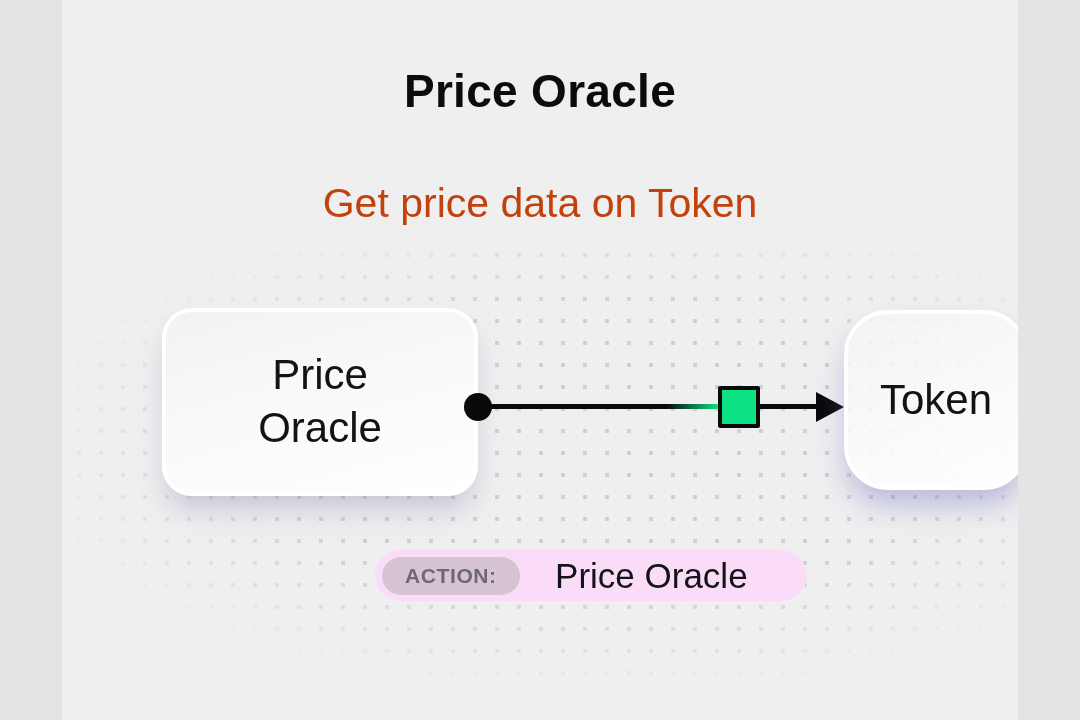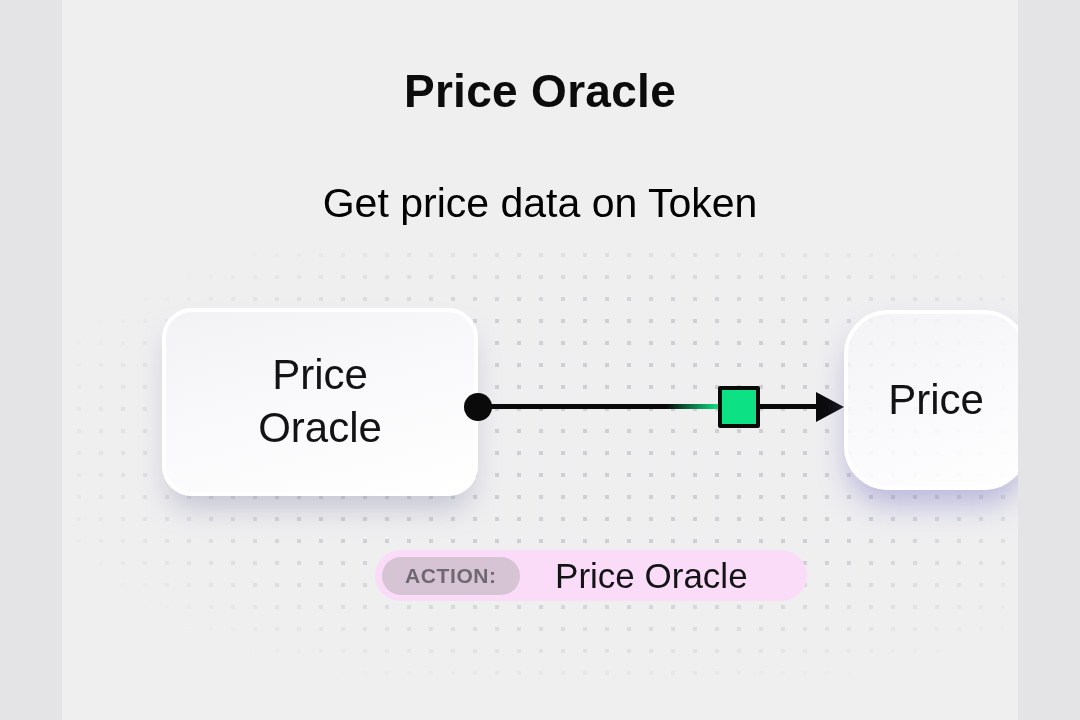--- a/index.html
+++ b/index.html
@@ -39,21 +39,21 @@
     color: #0c0c0d;
     letter-spacing: 0.3px;
   }
   .subtitle {
     position: absolute;
     left: 0; top: 180px;
     width: 100%;
     text-align: center;
     font-size: 41px;
     font-weight: 400;
-    color: #000000;
+    color: #c2410c;
   }
 
   
   .logo {
     position: absolute;
     left: 986px; top: 32px;
     width: 62px; height: 62px;
   }
 
   
@@ -182,21 +182,21 @@
     <span class="node-label">Price Oracle</span>
   </div>
 
   <div class="conn-dot"></div>
   <div class="conn-line-left"></div>
   <div class="conn-marker"></div>
   <div class="conn-line-right"></div>
   <div class="conn-arrowhead"></div>
 
   <div class="node node-right">
-    <span class="node-label">Price</span>
+    <span class="node-label">Token</span>
   </div>
 
   <div class="action-bar">
     <span class="action-badge">ACTION:</span>
     <span class="action-value">Price Oracle</span>
   </div>
 
 </div>
 
 </body></html>

